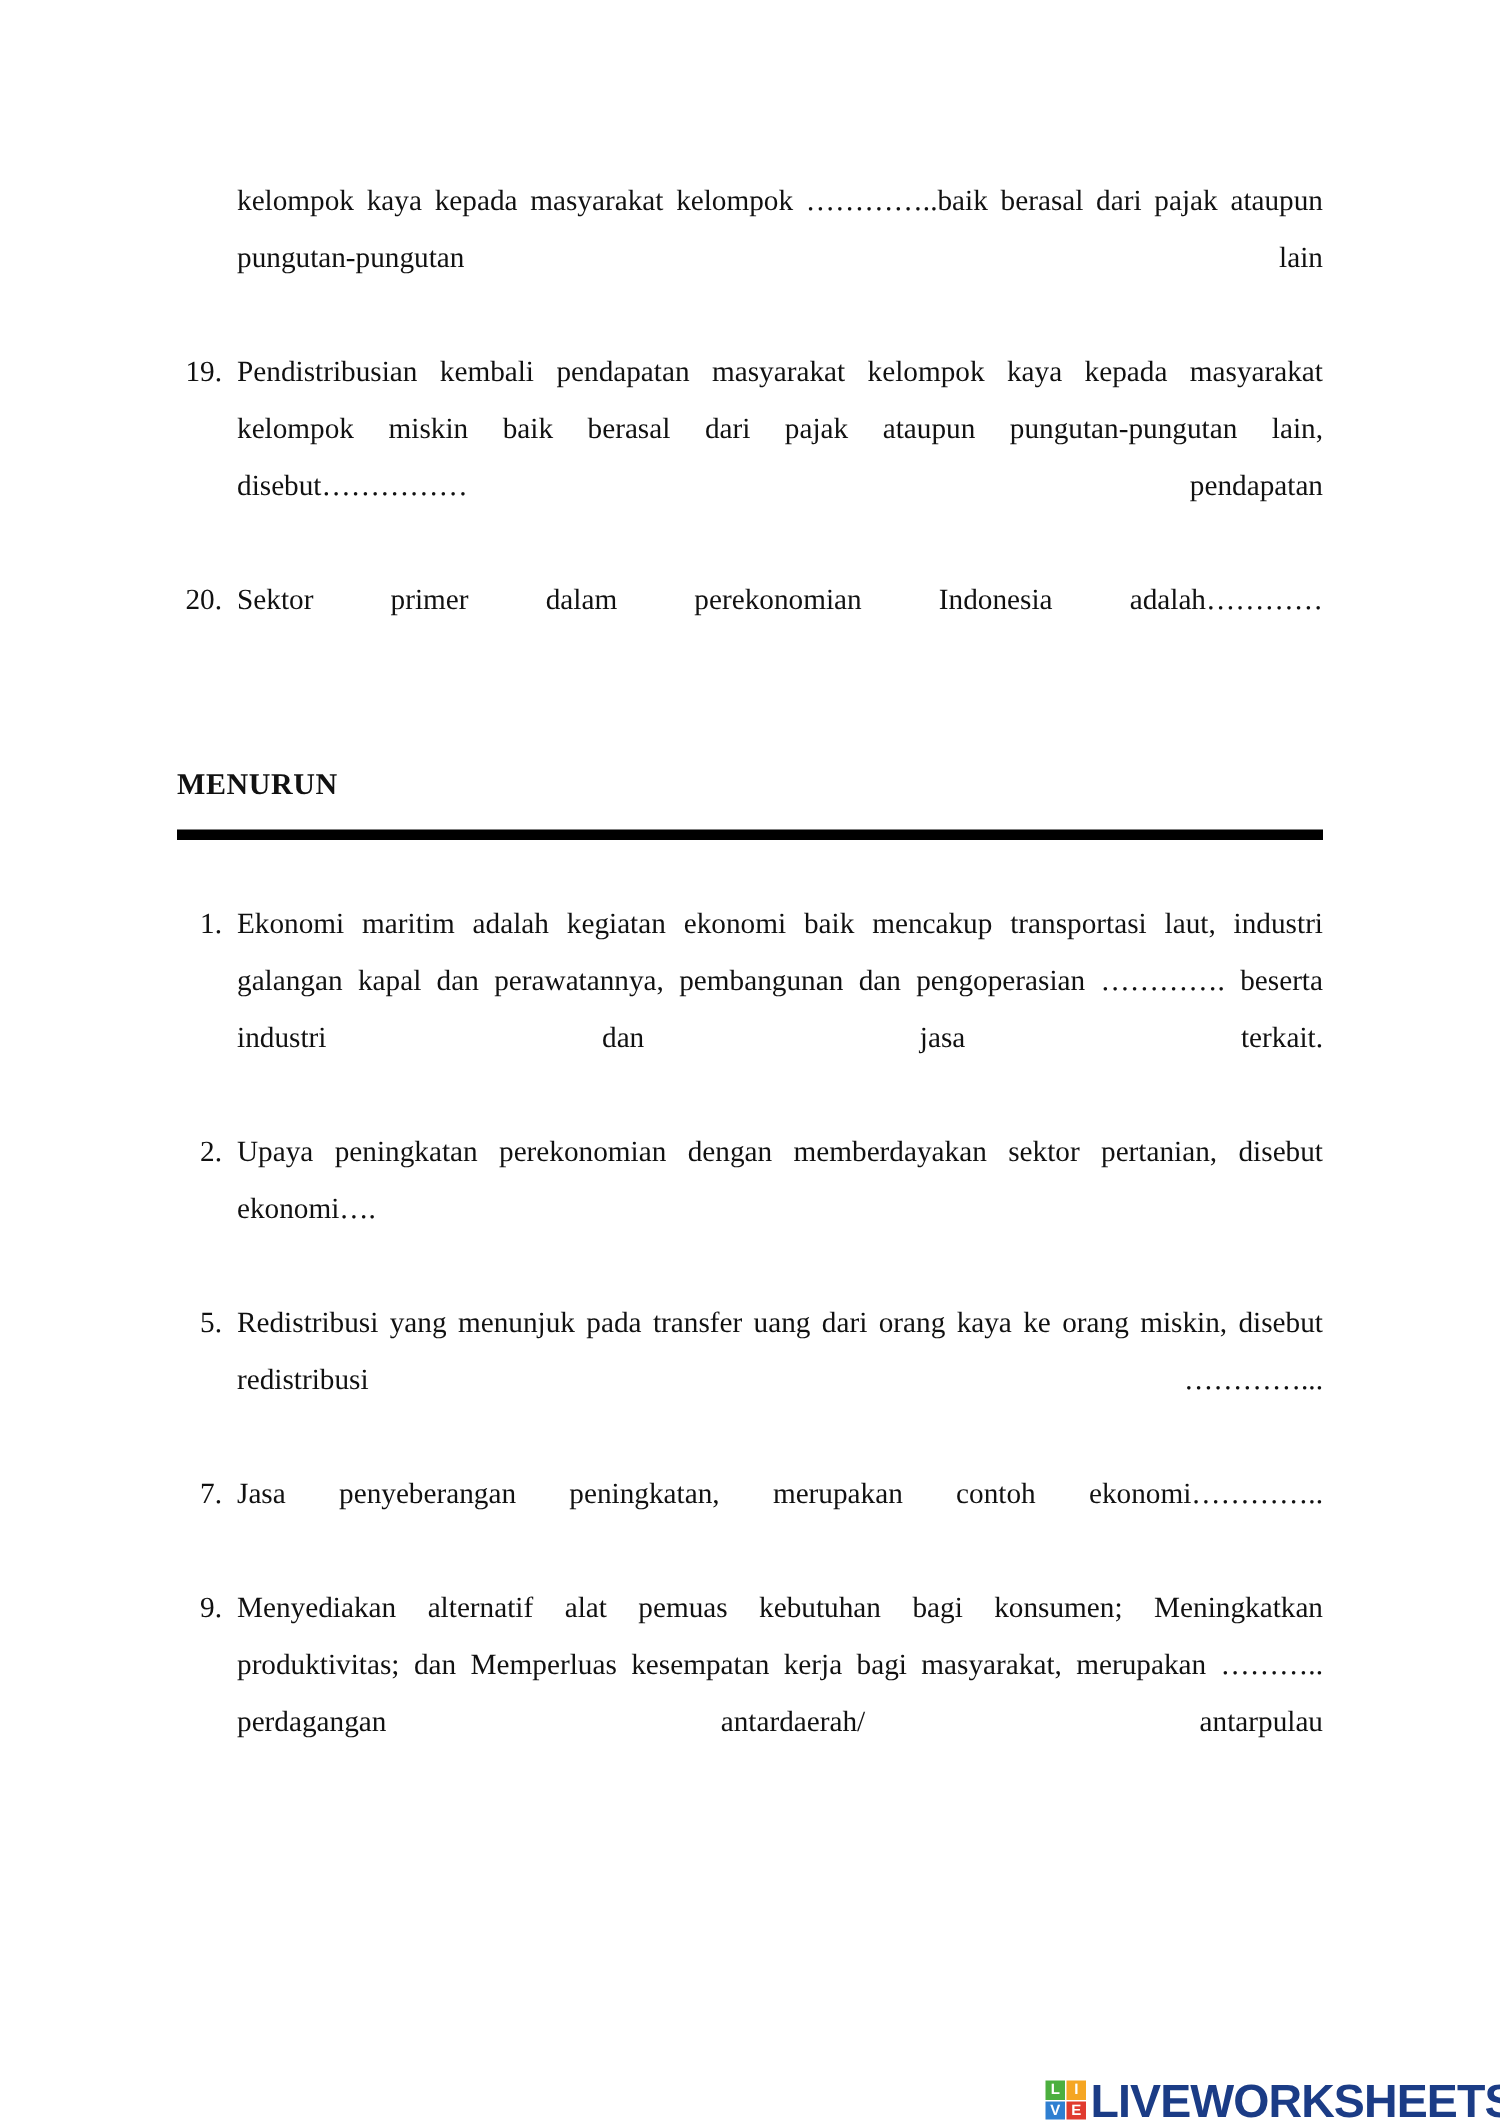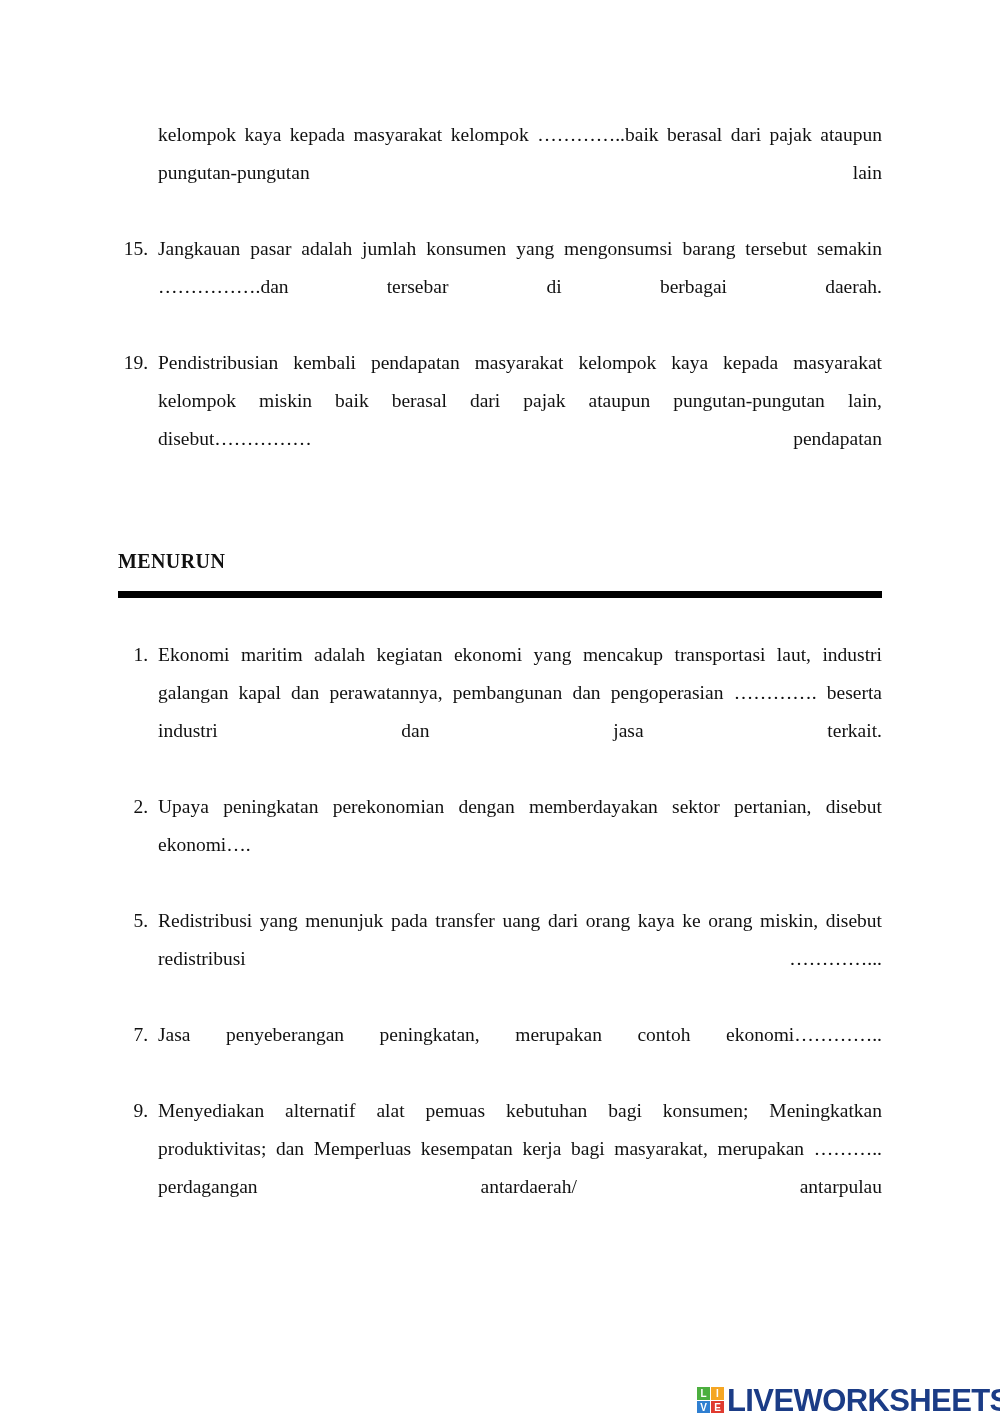--- a/index.html
+++ b/index.html
@@ -135,39 +135,39 @@
 <body style="background: rgb(255, 255, 255); color: rgb(17, 17, 17);">
 
 <div class="page">
 
   <div class="content">
 
     <div class="cont">
       <span class="txt">kelompok kaya kepada masyarakat kelompok …………..baik berasal dari pajak ataupun pungutan-pungutan lain</span>
     </div>
 
-    <div class="item">
-      <span class="num">15.</span>
-      <span class="txt">Jangkauan pasar adalah jumlah konsumen yang mengonsumsi barang tersebut semakin …………….dan tersebar di berbagai daerah.</span>
-    </div>
 
 
     <div class="item">
       <span class="num">19.</span>
       <span class="txt">Pendistribusian kembali pendapatan masyarakat kelompok kaya kepada masyarakat kelompok miskin baik berasal dari pajak ataupun pungutan-pungutan lain, disebut…………… pendapatan</span>
     </div>
 
+    <div class="item">
+      <span class="num">20.</span>
+      <span class="txt">Sektor primer dalam perekonomian Indonesia adalah…………</span>
+    </div>
 
     <div class="section-head">MENURUN</div>
     <div class="rule"></div>
     <div class="after-rule"></div>
 
     <div class="item">
       <span class="num">1.</span>
-      <span class="txt">Ekonomi maritim adalah kegiatan ekonomi yang mencakup transportasi laut, industri galangan kapal dan perawatannya, pembangunan dan pengoperasian …………. beserta industri dan jasa terkait.</span>
+      <span class="txt">Ekonomi maritim adalah kegiatan ekonomi baik mencakup transportasi laut, industri galangan kapal dan perawatannya, pembangunan dan pengoperasian …………. beserta industri dan jasa terkait.</span>
     </div>
 
     <div class="item">
       <span class="num">2.</span>
       <span class="txt">Upaya peningkatan perekonomian dengan memberdayakan sektor pertanian, disebut ekonomi….</span>
     </div>
 
     <div class="item">
       <span class="num">5.</span>
       <span class="txt">Redistribusi yang menunjuk pada transfer uang dari orang kaya ke orang miskin, disebut redistribusi …………...</span>

